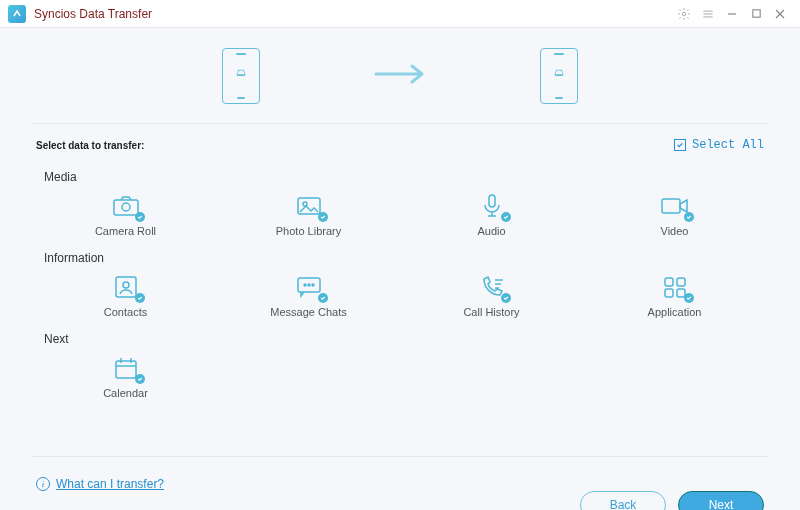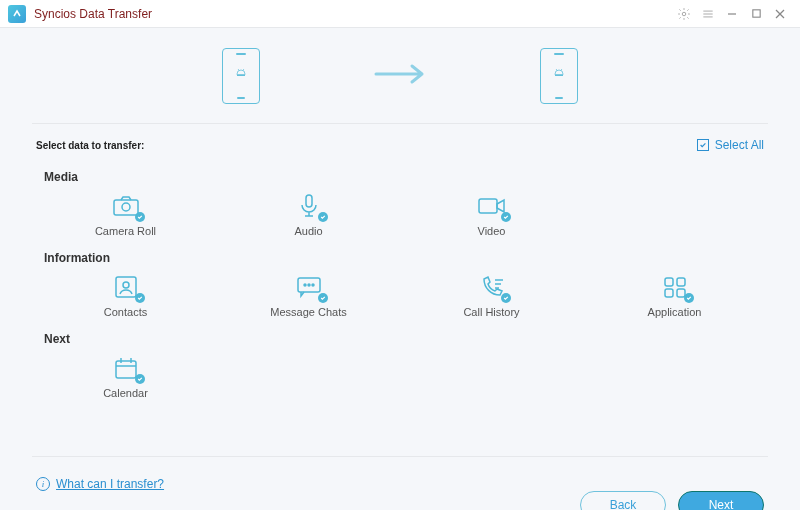--- a/index.html
+++ b/index.html
@@ -95,30 +95,31 @@
     font-weight: 600;
     font-size: 10px;
     color: #222;
   }
   .select-header .spacer { flex: 1; }
   .select-all {
     display: flex; align-items: center; gap: 6px;
     color: #2b8fd0;
     font-size: 12px;
     cursor: pointer;
+    font-family: Liberation Mono, monospace;
   }
   .select-all .cb {
     width: 12px; height: 12px;
     border: 1px solid #2b8fd0;
     display: flex; align-items: center; justify-content: center;
   }
   .select-all .cb svg { display:block; }
   .section-label {
     font-size: 12px;
-    font-weight: 700;
+    font-weight: 400;
     color: #333;
     margin: 8px 0 6px 8px;
   }
   .grid {
     display: grid;
     grid-template-columns: repeat(4, 1fr);
     column-gap: 20px;
     row-gap: 4px;
     padding-left: 8px;
     padding-right: 8px;
@@ -291,20 +292,35 @@
           <span class="check">
               <svg width="6" height="6" viewBox="0 0 10 10">
                 <path d="M2 5 L4 7 L8 3"></path>
               </svg>
             </span>
         </div>
         <div class="item-label">Camera Roll</div>
       </div>
       <div class="item">
         <div class="icon-wrap">
+          <svg width="28" height="22" viewBox="0 0 28 22">
+              <rect x="3" y="3" width="22" height="16" rx="2"></rect>
+              <circle cx="10" cy="9" r="2"></circle>
+              <path d="M5 17l6-6 5 5 3-3 4 4"></path>
+            </svg>
+          <span class="check">
+              <svg width="6" height="6" viewBox="0 0 10 10">
+                <path d="M2 5 L4 7 L8 3"></path>
+              </svg>
+            </span>
+        </div>
+        <div class="item-label">Photo Library</div>
+      </div>
+      <div class="item">
+        <div class="icon-wrap">
           <svg width="24" height="26" viewBox="0 0 24 26">
               <rect x="9" y="2" width="6" height="12" rx="3"></rect>
               <path d="M5 12a7 7 0 0 0 14 0M12 19v4M8 23h8"></path>
             </svg>
           <span class="check">
               <svg width="6" height="6" viewBox="0 0 10 10">
                 <path d="M2 5 L4 7 L8 3"></path>
               </svg>
             </span>
         </div>

